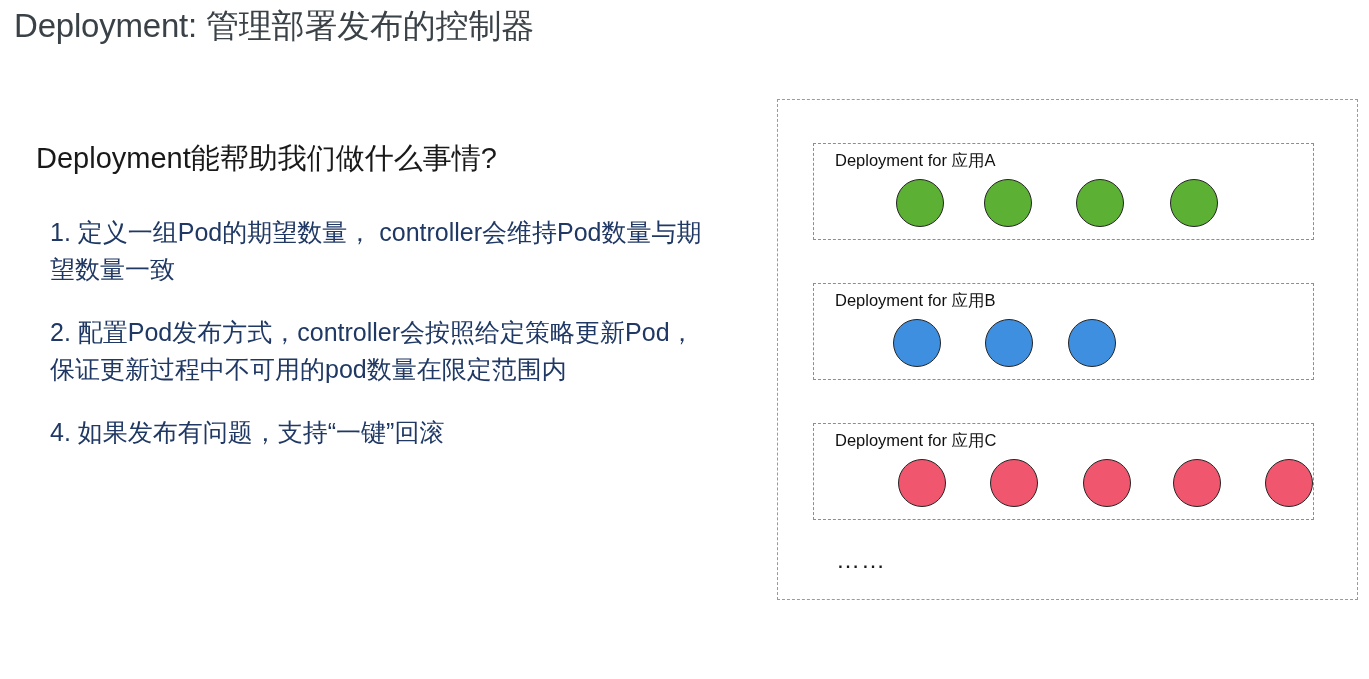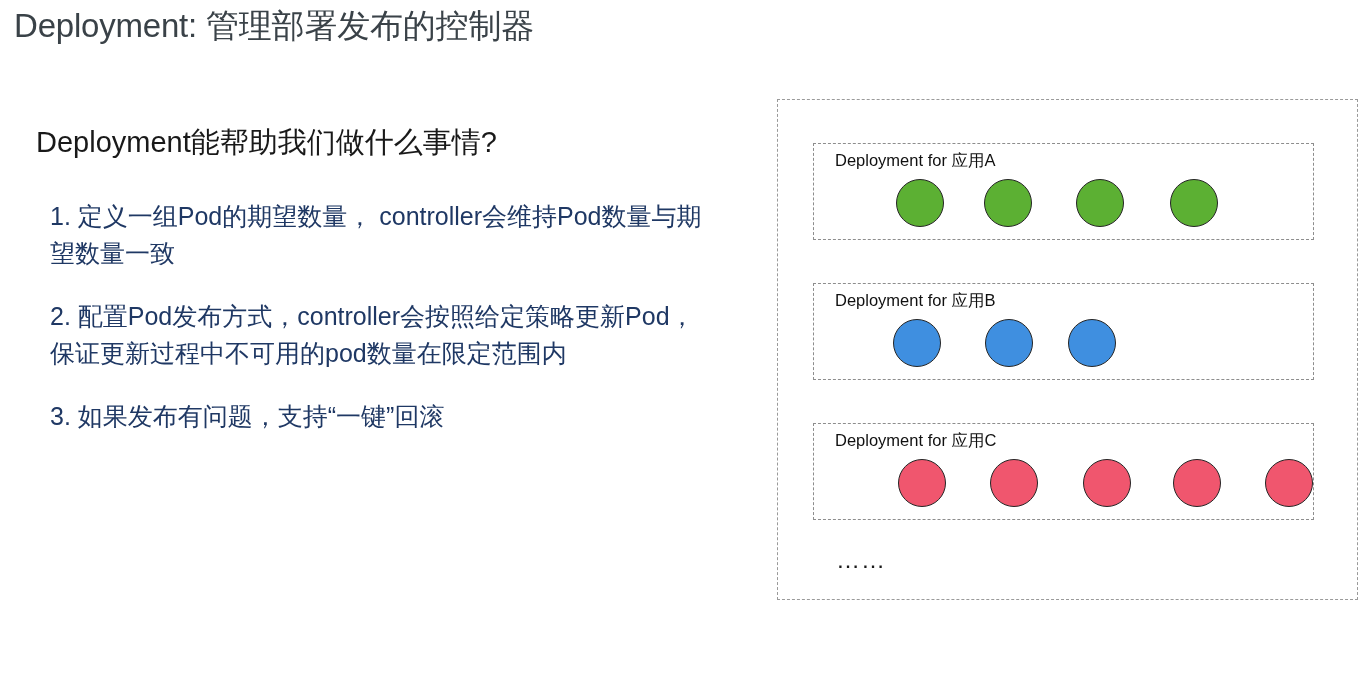--- a/index.html
+++ b/index.html
@@ -33,21 +33,21 @@
     position: absolute;
     left: 36px;
     top: 122px;
     width: 680px;
   }
   .lead-question {
     font-size: 29px;
     line-height: 40px;
     color: #191919;
     font-weight: 400;
-    margin: 0 0 36px 0;
+    margin: 16px 0 36px 0;
   }
   .bullet {
     font-size: 25px;
     line-height: 37px;
     color: #1f3864;
     font-weight: 400;
     margin: 0 0 26px 14px;
   }
   .bullet:last-child { margin-bottom: 0; }
 
@@ -114,21 +114,21 @@
 </style>
 </head>
 <body>
 
 <div class="slide-title">Deployment: 管理部署发布的控制器</div>
 
 <div class="text-column">
   <p class="lead-question">Deployment能帮助我们做什么事情?</p>
   <p class="bullet">1. 定义一组Pod的期望数量， controller会维持Pod数量与期望数量一致</p>
   <p class="bullet">2. 配置Pod发布方式，controller会按照给定策略更新Pod，保证更新过程中不可用的pod数量在限定范围内</p>
-  <p class="bullet">3. 如果发布有问题，支持“一键”回滚</p>
+  <p class="bullet">4. 如果发布有问题，支持“一键”回滚</p>
 </div>
 
 <div class="diagram-outer">
 
   <div class="deployment-group g0">
     <div class="group-label">Deployment for 应用A</div>
     <div class="pod-row">
         <div class="pod" style="left: 60px; background: rgb(92, 176, 51); border-color: rgb(37, 37, 37);"></div>
         <div class="pod" style="left: 148px; background: rgb(92, 176, 51); border-color: rgb(37, 37, 37);"></div>
         <div class="pod" style="left: 240px; background: rgb(92, 176, 51); border-color: rgb(37, 37, 37);"></div>

